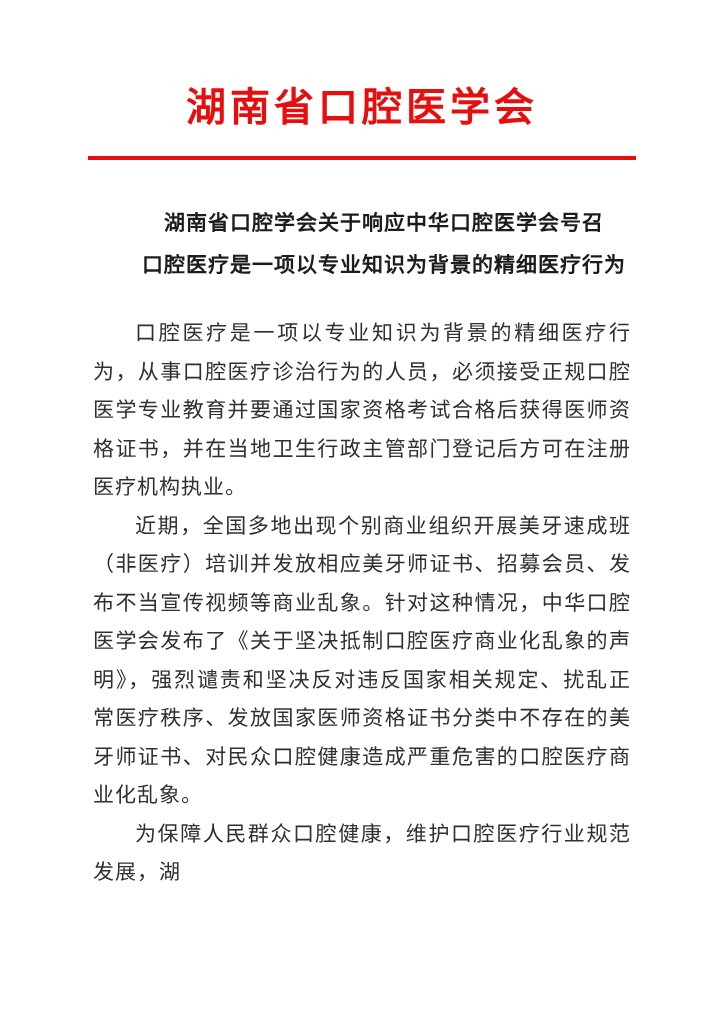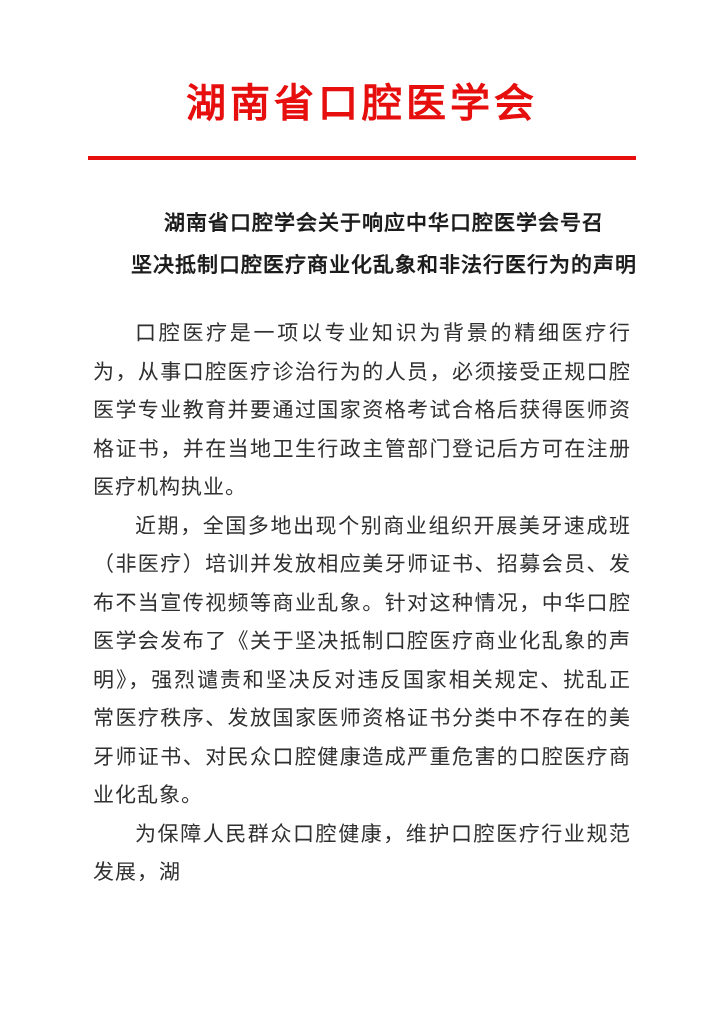--- a/index.html
+++ b/index.html
@@ -19,21 +19,21 @@
   }
   .org-title {
     margin: 0;
     padding-top: 84px;
     text-align: center;
     color: #e60f0e;
     font-size: 40px;
     font-weight: 700;
     letter-spacing: 4px;
     line-height: 1.15;
-    font-family: Liberation Mono, monospace;
+    font-family: Liberation Sans, sans-serif;
   }
   .red-divider {
     width: 548px;
     height: 4px;
     background: #e60f0e;
     margin: 26px auto 0 auto;
   }
   .doc-title {
     margin: 42px auto 0 auto;
     text-align: center;
@@ -70,21 +70,21 @@
 <div class="page">
 
   <header>
     <h1 class="org-title">湖南省口腔医学会</h1>
     <div class="red-divider"></div>
   </header>
 
   <main>
     <h2 class="doc-title">
       <span class="doc-title-line">湖南省口腔学会关于响应中华口腔医学会号召</span>
-      <span class="doc-title-line">坚决抵制口腔医疗商业化乱象和非法行医行为的声明</span>
+      <span class="doc-title-line">口腔医疗是一项以专业知识为背景的精细医疗行为</span>
     </h2>
 
     <div class="statement-text">
       <p>口腔医疗是一项以专业知识为背景的精细医疗行为，从事口腔医疗诊治行为的人员，必须接受正规口腔医学专业教育并要通过国家资格考试合格后获得医师资格证书，并在当地卫生行政主管部门登记后方可在注册医疗机构执业。</p>
       <p>近期，全国多地出现个别商业组织开展美牙速成班（非医疗）培训并发放相应美牙师证书、招募会员、发布不当宣传视频等商业乱象。针对这种情况，中华口腔医学会发布了《关于坚决抵制口腔医疗商业化乱象的声明》，强烈谴责和坚决反对违反国家相关规定、扰乱正常医疗秩序、发放国家医师资格证书分类中不存在的美牙师证书、对民众口腔健康造成严重危害的口腔医疗商业化乱象。</p>
       <p>为保障人民群众口腔健康，维护口腔医疗行业规范发展，湖</p>
     </div>
   </main>
 
 </div>

